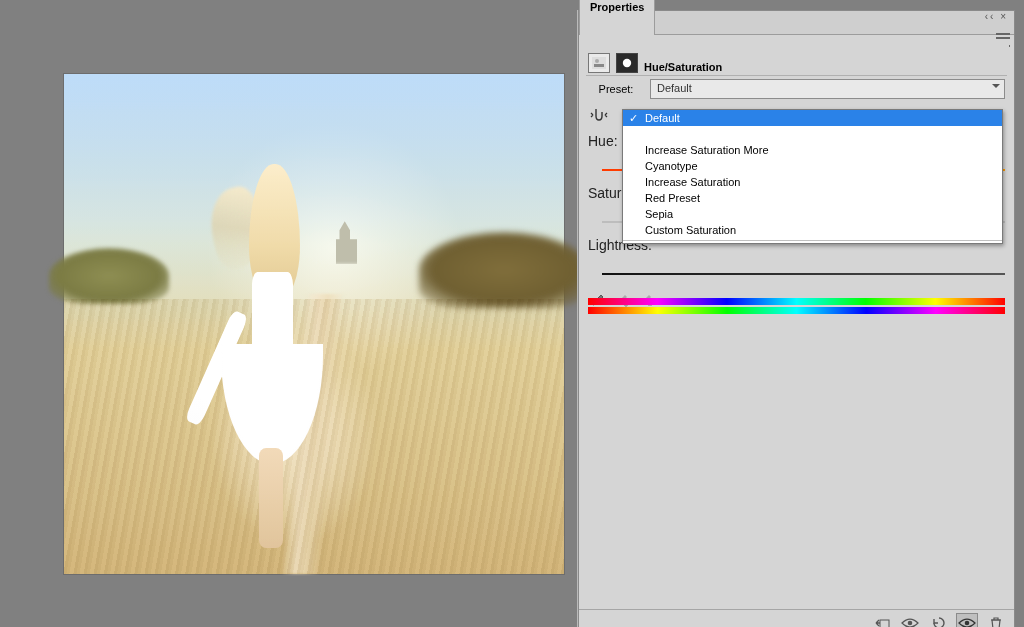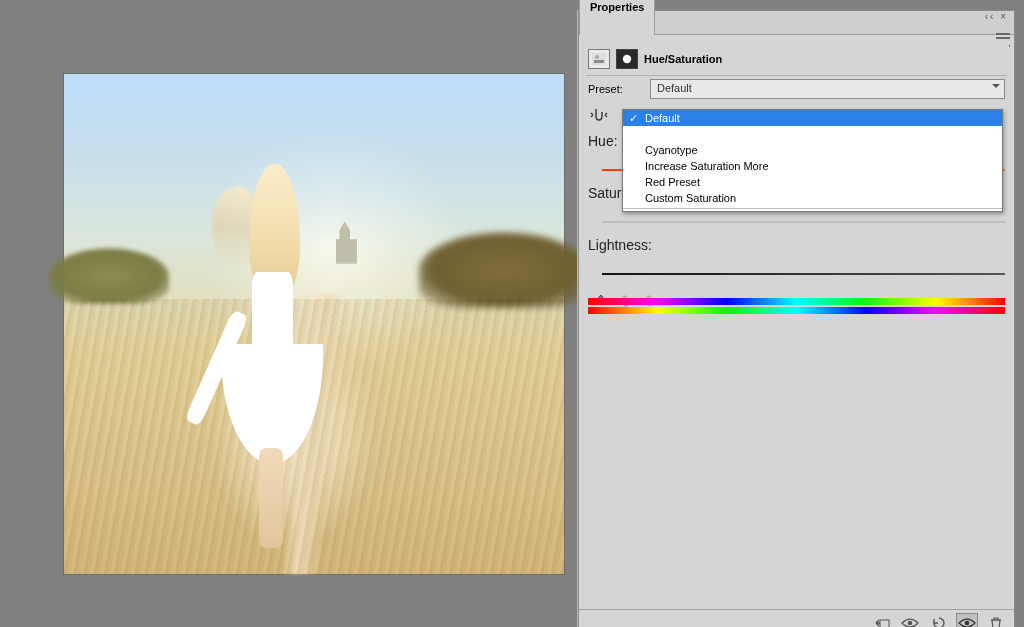--- a/index.html
+++ b/index.html
@@ -29,27 +29,27 @@
 
 
 .panel{position:absolute;right:9px;top:10px;width:435px;bottom:-10px;background:#d5d5d5;border:1px solid #8a8a8a;box-shadow:-1px 0 0 #bbb}
 .panel-ctl{position:absolute;right:6px;top:0;font-size:10px;color:#555;letter-spacing:2px}
 .panel-ctl span{cursor:default}
 .tabbar{height:23px;background:#cfcfcf;border-bottom:1px solid #9c9c9c;display:flex;align-items:flex-end;padding-left:0}
 .tab{height:22px;line-height:20px;padding:16px 10px;border:1px solid #9c9c9c;border-bottom:none;background:#d5d5d5;font-weight:bold;font-size:11px;position:relative;top:1px}
 .panel-menu{position:absolute;right:4px;top:22px;width:14px;height:10px;border-top:2px solid #666;border-bottom:2px solid #666}
 .panel-menu::before{content:"";display:block;border-top:2px solid #666;margin-top:2px}
 .panel-body{position:absolute;left:5px;right:5px;top:32px;bottom:28px;background:#d5d5d5}
-.adjrow{display:flex;align-items:center;height:28px;gap:6px;padding:2px 4px}
+.adjrow{display:flex;align-items:flex-end;height:28px;gap:6px;padding:2px 4px}
 .iconbox{width:20px;height:18px;border:1px solid #777;background:#eaeaea;display:inline-flex;align-items:center;justify-content:center;font-size:11px}
 .iconbox.dark{background:#2a2a2a;color:#fff;border-color:#444}
 .adjtitle{font-weight:bold}
 .sep{height:1px;background:#b0b0b0;margin:0 2px}
 .row{display:flex;align-items:center;height:22px;padding:2px 4px;gap:6px}
-.lbl{width:56px;text-align:left}
+.lbl{width:56px;text-align:center}
 .preset-select{flex:1;height:18px;border:1px solid #8c8c8c;background:#e9e9e9;padding:0 16px 0 6px;line-height:16px;position:relative;color:#333}
 .preset-select::after{content:"";position:absolute;right:4px;top:4px;border:4px solid transparent;border-top-color:#555}
 .finger{width:22px;height:22px;display:flex;align-items:center;justify-content:center;font-size:15px;color:#333}
 .paramlabel{font-size:14px;color:#222}
 .slider{flex:1;height:14px;position:relative}
 .track{position:absolute;left:0;right:0;top:9px;height:2px;background:#8a8a8a}
 .track.hue{background:linear-gradient(90deg,#ff3a00,#ff9a00)}
 .track.sat{background:linear-gradient(90deg,#bdbdbd,#bdbdbd)}
 .track.lig{background:linear-gradient(90deg,#111,#555)}
 .dropper{width:18px;height:18px;display:inline-flex;align-items:center;justify-content:center}
@@ -175,23 +175,25 @@
           <svg width="14" height="14" viewBox="0 0 14 14">
               <path d="M11 1 L13 3 L6 10 L3 11 L4 8 Z" fill="#777"></path>
               <path d="M10 11h4" stroke="#555" stroke-width="1.4"></path>
             </svg>
         </span>
       </div>
 
       <div class="dropdown" id="dd">
           <div class="dd-item sel">Default</div>
           <div class="dd-blank"></div>
+          <div class="dd-item">Increase Saturation More</div>
           <div class="dd-item">Cyanotype</div>
-          <div class="dd-item">Increase Saturation More</div>
+          <div class="dd-item">Increase Saturation</div>
           <div class="dd-item">Red Preset</div>
+          <div class="dd-item">Sepia</div>
           <div class="dd-item">Custom Saturation</div>
           <div class="dd-sep"></div>
         </div>
 
       <div class="spectrum">
         <div class="specbar"></div>
         <div class="specbar"></div>
       </div>
     </div>
 

